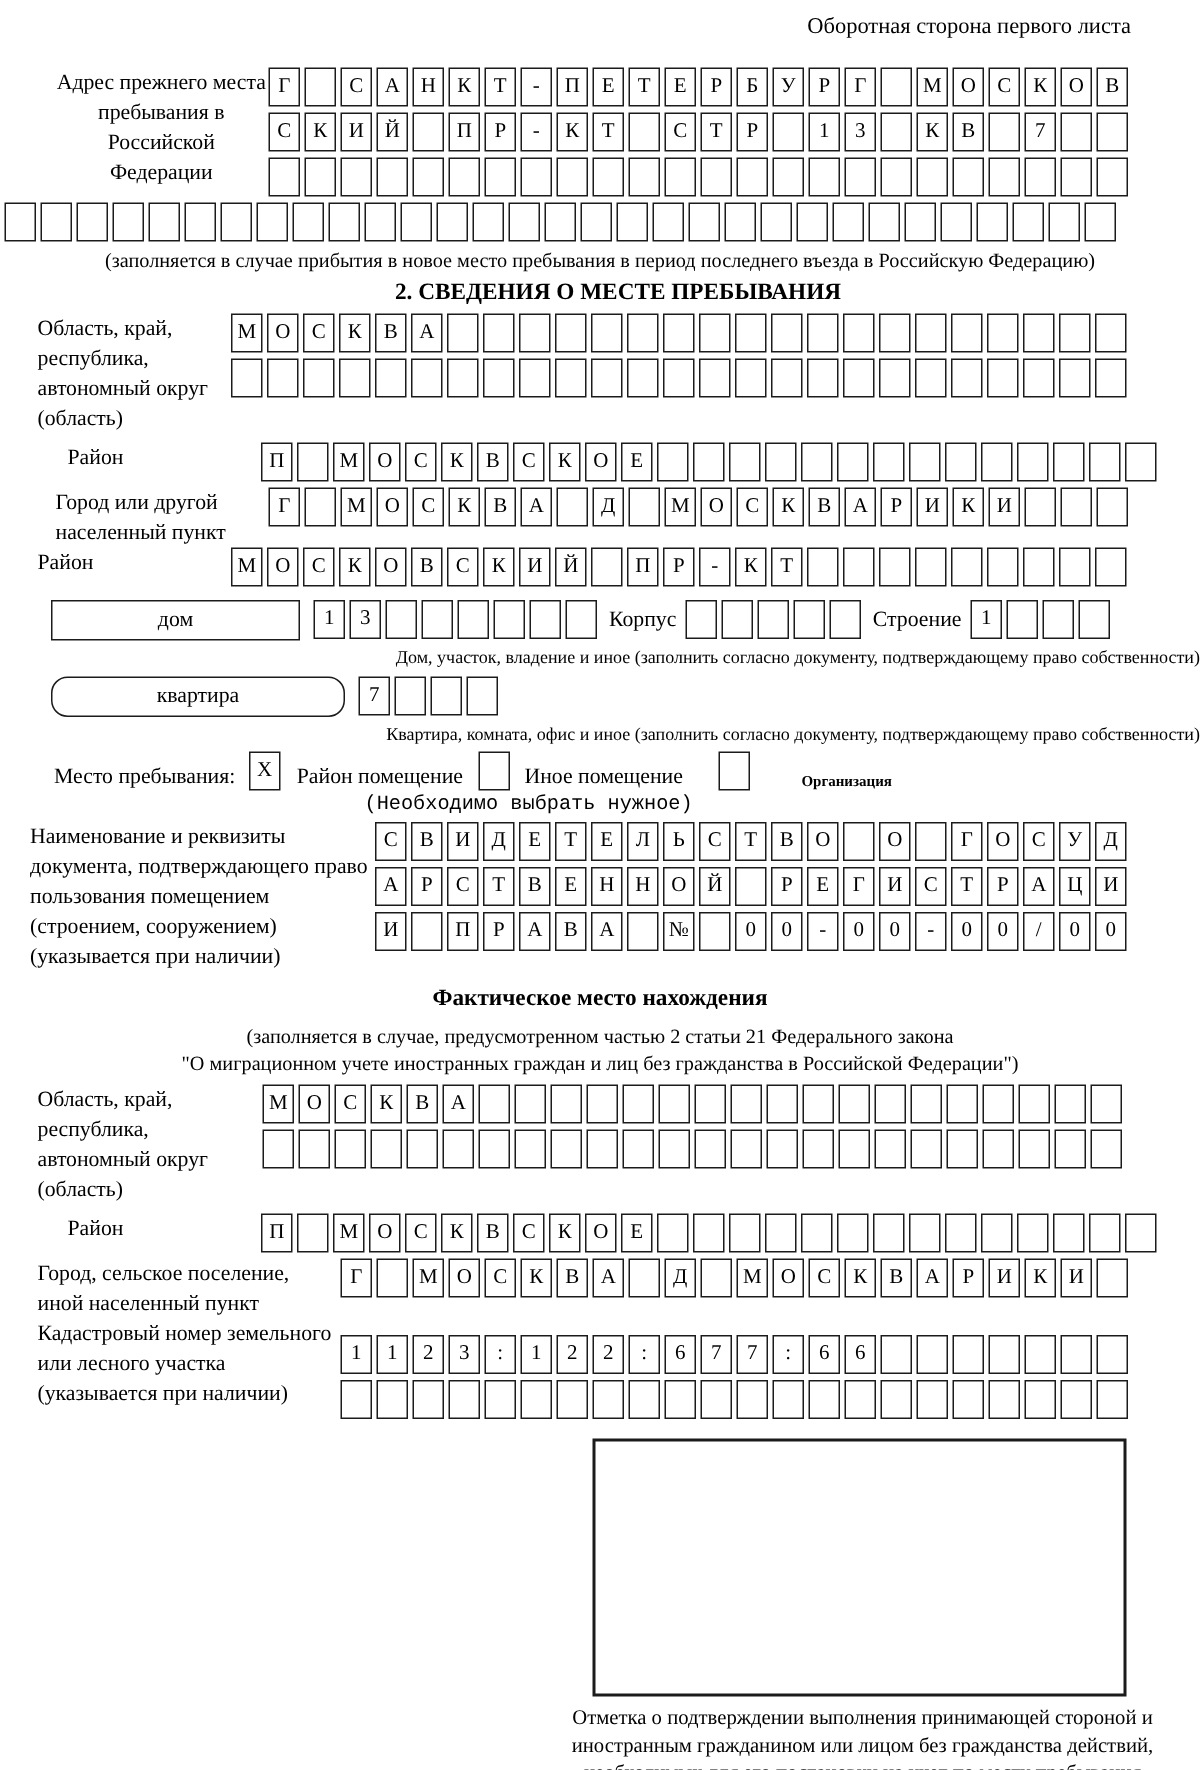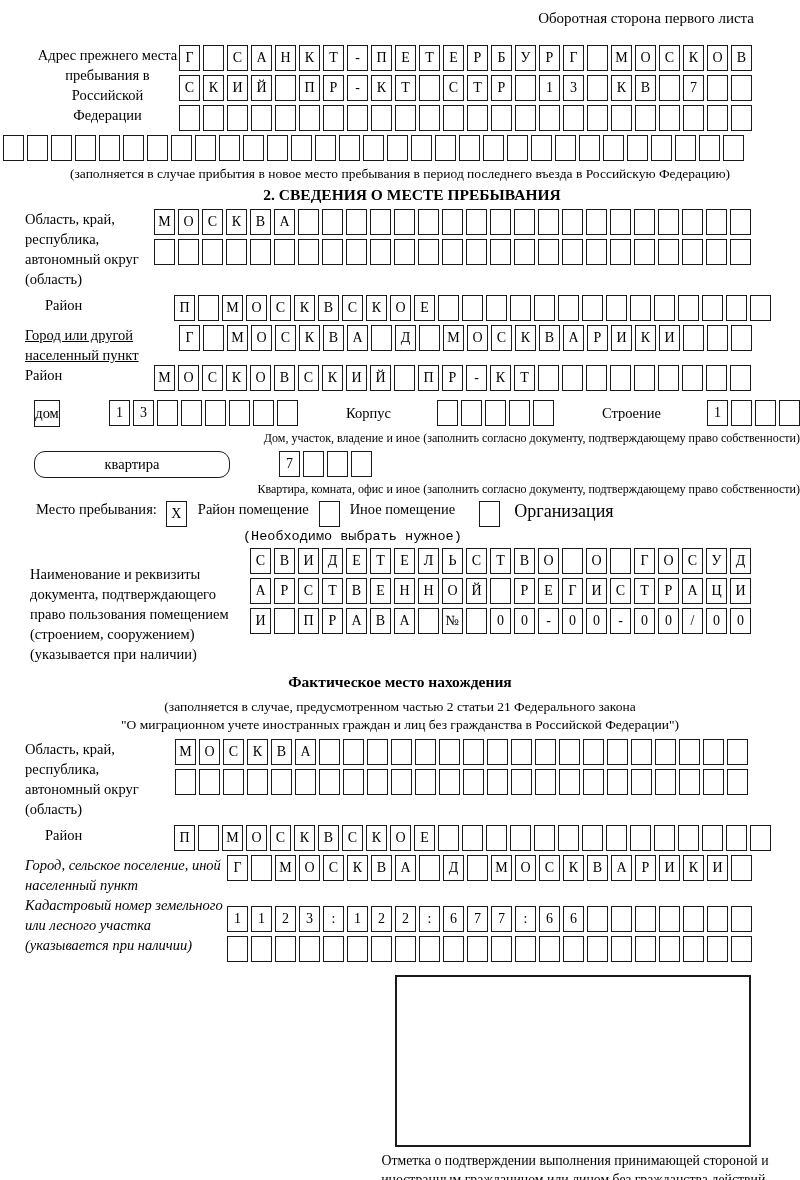--- a/index.html
+++ b/index.html
@@ -21,59 +21,59 @@
     display: flex; align-items: center; justify-content: center;
     font-size: 14px; line-height: 1;
   }
 
   .formrow { display: flex; align-items: flex-start; }
   .label { font-size: 14.5px; line-height: 1.38; }
 
   
   .lab-s1     { padding-left: 36px; width: 179px; text-align: center; }
   .lab-154    { padding-left: 25px; width: 154px; }
-  .lab-179    { padding-left: 25px; width: 179px; text-decoration: underline; }
+  .lab-179    { padding-left: 37px; width: 179px; }
   .lab-175    { padding-left: 25px; width: 175px; }
-  .lab-227    { padding-left: 25px; width: 227px; font-style: italic; }
-  .lab-doc    { padding-left: 30px; width: 250px; margin-top: 16px; }
+  .lab-227    { padding-left: 25px; width: 227px; }
+  .lab-doc    { padding-left: 20px; width: 250px; }
 
   .sec1 { margin-top: 18px; }
   .fullrow { margin-left: 3px; }
 
   .note { font-size: 13.5px; text-align: center; line-height: 1.32; }
   .h2 { font-size: 15.5px; font-weight: bold; text-align: center; margin-top: 3px; margin-bottom: 5px; padding-left: 24px; }
 
   .mb6 { margin-bottom: 6px; }
   .mt4 { margin-top: 4px; }
   .mt6 { margin-top: 6px; padding-left: 20px; }
 
   
-  .houserow { display: flex; align-items: flex-start; margin-left: 34px; margin-top: 5px; gap: 40px; }
+  .houserow { display: flex; align-items: flex-start; margin-left: 34px; margin-top: 5px; }
   .wbox {
     border: 1.8px solid #1b1b1b; height: 27px;
     display: flex; align-items: center; justify-content: center;
     font-size: 14.5px; margin-right: 9px;
   }
   .wbox.dom { width: 166px; }
   .wbox.kv  { width: 196px; border-radius: 11px; }
   .inline-label { font-size: 14.5px; line-height: 27px; margin: 0 6px 2px 8px; }
 
   .caption { font-size: 12px; margin-left: 35px; margin-top: 1px; margin-bottom: 4px; text-align: right; }
 
   
-  .stayrow { display: flex; align-items: flex-start; margin-left: 36px; margin-top: 3px; }
+  .stayrow { display: flex; align-items: flex-end; margin-left: 36px; margin-top: 3px; }
   .stayrow .stitle { font-size: 14.5px; }
   .checkbox {
     width: 21px; height: 26px; border: 1.6px solid #1b1b1b;
     display: flex; align-items: center; justify-content: center;
     font-size: 14px;
   }
   .cb1 { margin-left: 9px; }  .opt1 { margin-left: 11px; font-size: 14.5px; }
   .cb2 { margin-left: 10px; } .opt2 { margin-left: 10px; font-size: 14.5px; }
-  .cb3 { margin-left: 24px; } .opt3 { margin-left: 14px; font-size: 18px; }
+  .cb3 { margin-left: 24px; } .opt3 { margin-left: 34px; font-size: 10px; font-weight: bold; }
   .choose-note { font-size: 13.5px; margin-left: 243px; margin-top: 2px; font-family: Liberation Mono, monospace; }
 
   .fact-title { font-size: 15.5px; font-weight: bold; text-align: center; margin-top: 9px; margin-bottom: 7px; }
 
   .cad-rows { margin-top: 11px; }
 
   .stamp-box {
     margin-left: 395px; margin-top: 9px;
     width: 356px; height: 172px; border: 2px solid #1b1b1b;
   }

